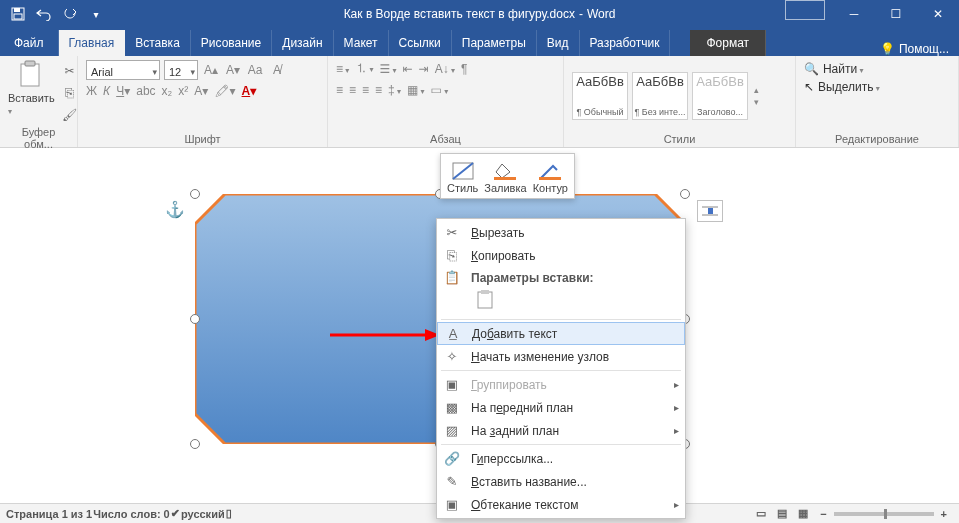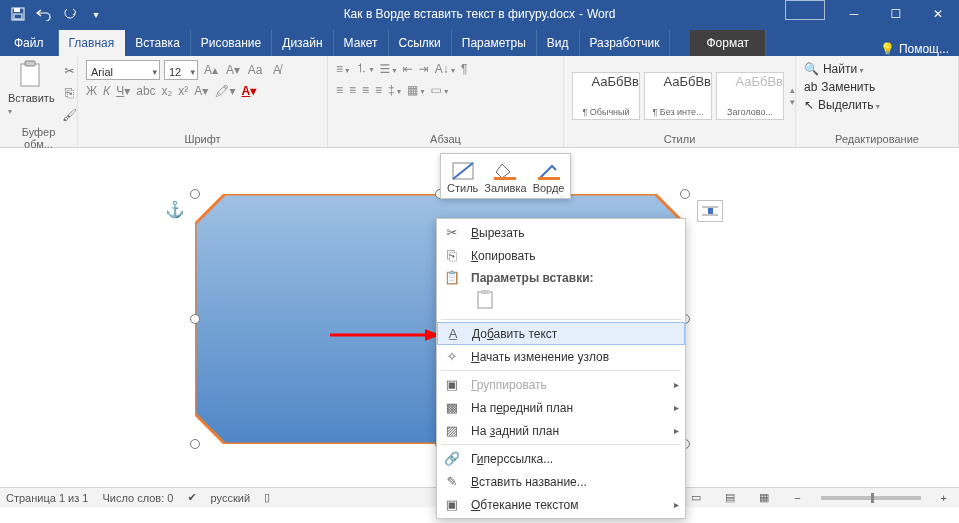--- a/index.html
+++ b/index.html
@@ -29,21 +29,21 @@
   .group-body { flex: 1; display: flex; align-items: center; gap: 6px; }
   .group-label { text-align: center; font-size: 11px; color: #666; padding-top: 2px; }
   .vbtn { display: flex; flex-direction: column; align-items: center; gap: 2px; font-size: 11px; color: #444; }
   .smallicon { width: 18px; height: 18px; display: inline-flex; align-items: center; justify-content: center; color: #666; font-size: 12px; }
   .font-row { display: flex; gap: 4px; align-items: center; margin-bottom: 4px;}
   .font-combo { height: 20px; border: 1px solid #ababab; background: #fff; font-size: 11px; padding: 4px 14px 0 4px; display:flex; align-items:center; position:relative; color:#333;}
   .font-combo::after{content:"▾"; position:absolute; right:2px; font-size:9px; color:#666;}
   .btnrow { display: flex; gap: 6px; align-items: center; }
   .greybtn { color: #888; font-size: 12px; }
   .styles-gallery { display: flex; gap: 4px; }
-  .style-thumb { width: 68px; height: 48px; border: 1px solid #d0d0d0; background: #fff; display:flex; flex-direction:column; align-items:flex-end; justify-content:center; font-size:11px; color:#555;}
+  .style-thumb { width: 56px; height: 48px; border: 1px solid #d0d0d0; background: #fff; display:flex; flex-direction:column; align-items:center; justify-content:center; font-size:11px; color:#555;}
   .style-thumb .preview{font-size:13px; color:#444;}
   .style-thumb .name{font-size:9px; color:#666; margin-top:18px; white-space:nowrap; overflow:hidden; text-overflow:ellipsis; width:100%; text-align:center;}
   .style-thumb.ghost .preview{color:#bbb;}
   .edit-group .line{display:flex; gap:4px; align-items:center; font-size:12px; color:#333; padding:2px 0;}
 
   
   .docarea { position: absolute; top: 148px; left: 0; right: 0; bottom: 20px; background: #fff; overflow:hidden;}
 
   
   .shape-wrap { position: absolute; left: 195px; top: 46px; width: 490px; height: 250px; }
@@ -68,21 +68,21 @@
   .cm-item.highlight { background: #e5effb; border:1px solid #9cc3f0; height:23px;}
   .cm-icon { width: 22px; display: flex; justify-content: center; color: #666; font-size: 13px; flex-shrink:0;}
   .cm-label .ul { text-decoration: underline; }
   .cm-sub::after { content: "▸"; position: absolute; right: 6px; font-size: 10px; color: #666; }
   .cm-paste-row{padding:2px 8px 4px 34px;}
   .cm-paste-btn{width:28px;height:26px;border:1px solid transparent; display:inline-flex; align-items:center; justify-content:center;}
 
   .sep { height:1px; background:#e1e1e1; margin:2px 4px;}
 
   
-  .statusbar { position: absolute; bottom: 16px; left: 0; right: 0; height: 20px; background: #f3f3f3; border-top: 1px solid #d4d4d4; display: flex; align-items: center; font-size: 11px; color: #555; padding: 0 6px; gap: 14px; }
+  .statusbar { position: absolute; bottom: 0; left: 0; right: 0; height: 20px; background: #f3f3f3; border-top: 1px solid #d4d4d4; display: flex; align-items: center; font-size: 11px; color: #555; padding: 0 6px; gap: 1px; font-weight: bold; }
   .statusbar .spacer { flex: 1; }
   .zoom-slider { width: 100px; height: 4px; background: #c0c0c0; position: relative; }
   .zoom-slider::before{content:""; position:absolute; left:50%; top:-3px; width:3px; height:10px; background:#888;}
   .viewbtn{width:20px; text-align:center; color:#666;}
 
   .dd::after{content:" ▾"; font-size:8px; color:#888;}
 </style>
 </head>
 <body>
 
@@ -232,24 +232,20 @@
       <div style="display:flex;flex-direction:column;color:#888;font-size:9px;gap:2px;">▴<span>▾</span></div>
     </div>
     <div class="group-label">Стили</div>
   </div>
 
   <div class="group edit-group" style="flex:1;">
     <div style="flex:1;">
       <div class="line">
           <span>🔍</span>
           <span class="dd">Найти</span>
-        </div>
-      <div class="line">
-          <span>ab</span>
-          <span>Заменить</span>
         </div>
       <div class="line">
           <span>↖</span>
           <span class="dd">Выделить</span>
         </div>
     </div>
     <div class="group-label">Редактирование</div>
   </div>
 </div>
 
@@ -303,21 +299,21 @@
       </div>
     <span>Заливка</span>
   </div>
   <div class="mini-item">
     <div class="mini-icon">
         <svg width="22" height="18">
           <path d="M2 16 L14 4 L18 8" fill="none" stroke="#4472c4" stroke-width="2"></path>
         </svg>
         <span class="ubar" style="background:#ed7d31;position:absolute;margin-top:16px;"></span>
       </div>
-    <span>Ворде</span>
+    <span>Контур</span>
   </div>
 </div>
 
 <svg class="arrow" viewBox="0 0 110 20">
   <line x1="0" y1="10" x2="95" y2="10" stroke="#ff0000" stroke-width="3"></line>
   <polygon points="95,4 110,10 95,16" fill="#ff0000"></polygon>
 </svg>
 
 <div class="context-menu">
   <div class="cm-item">

